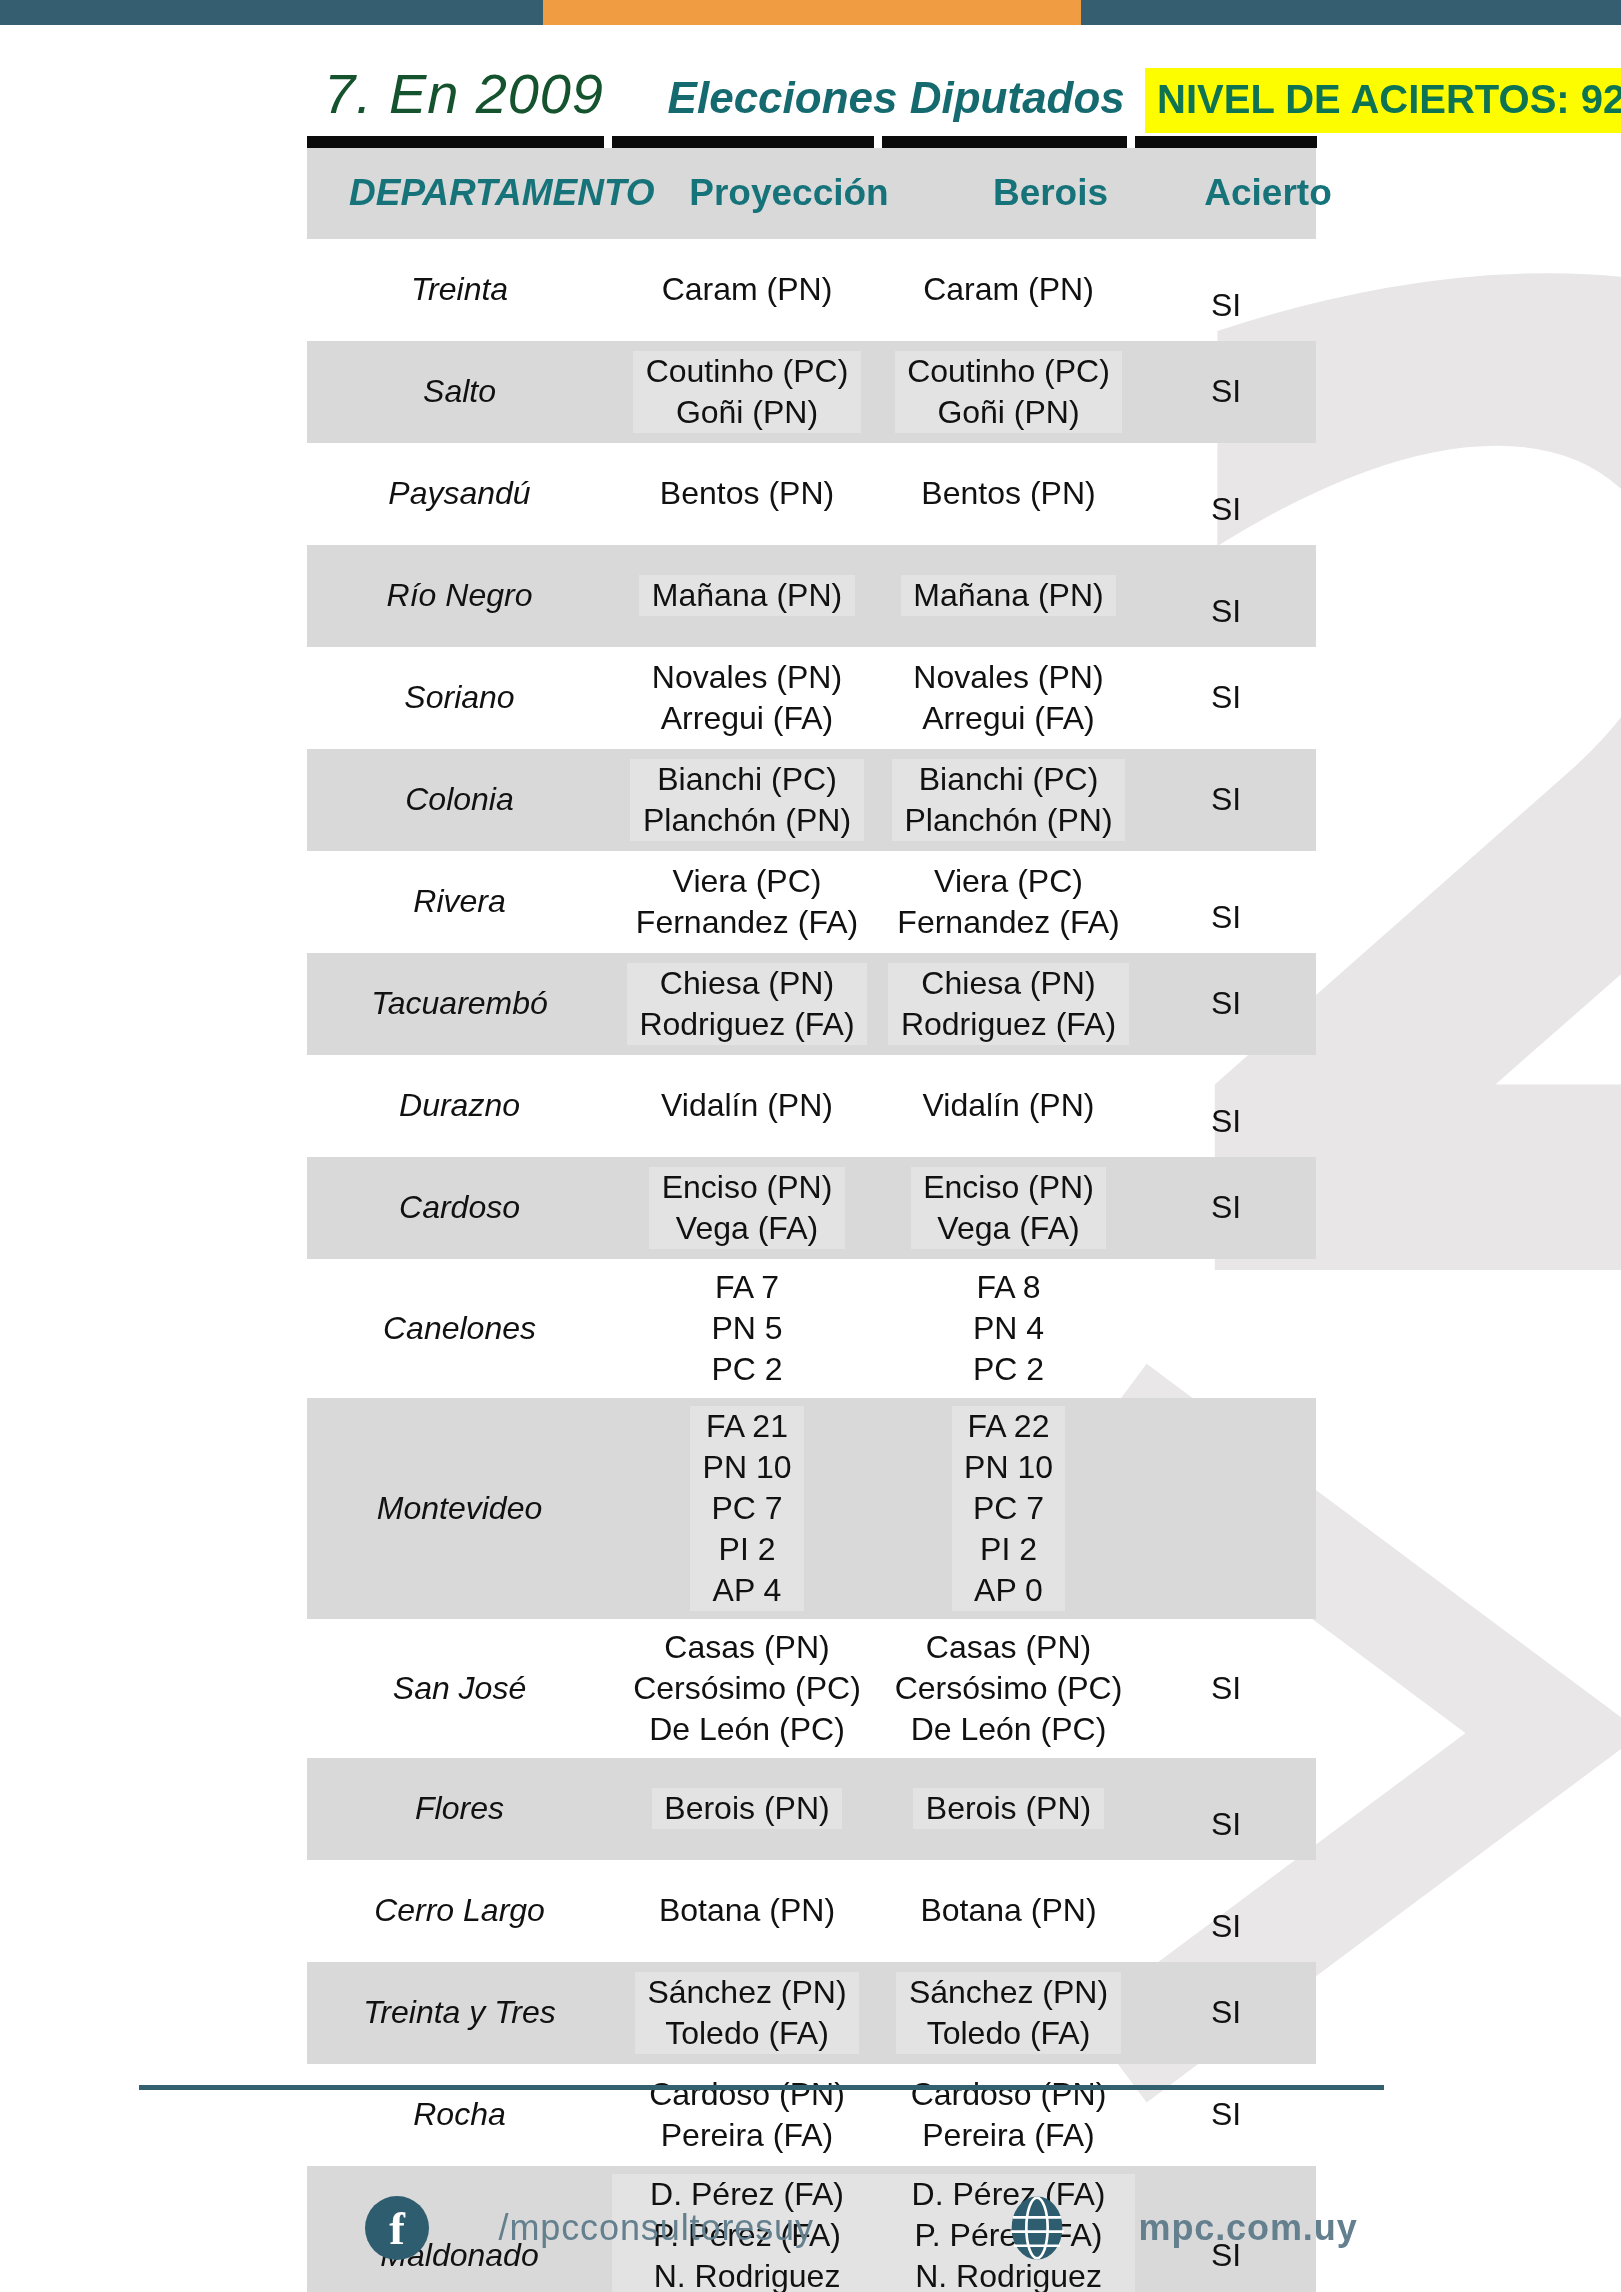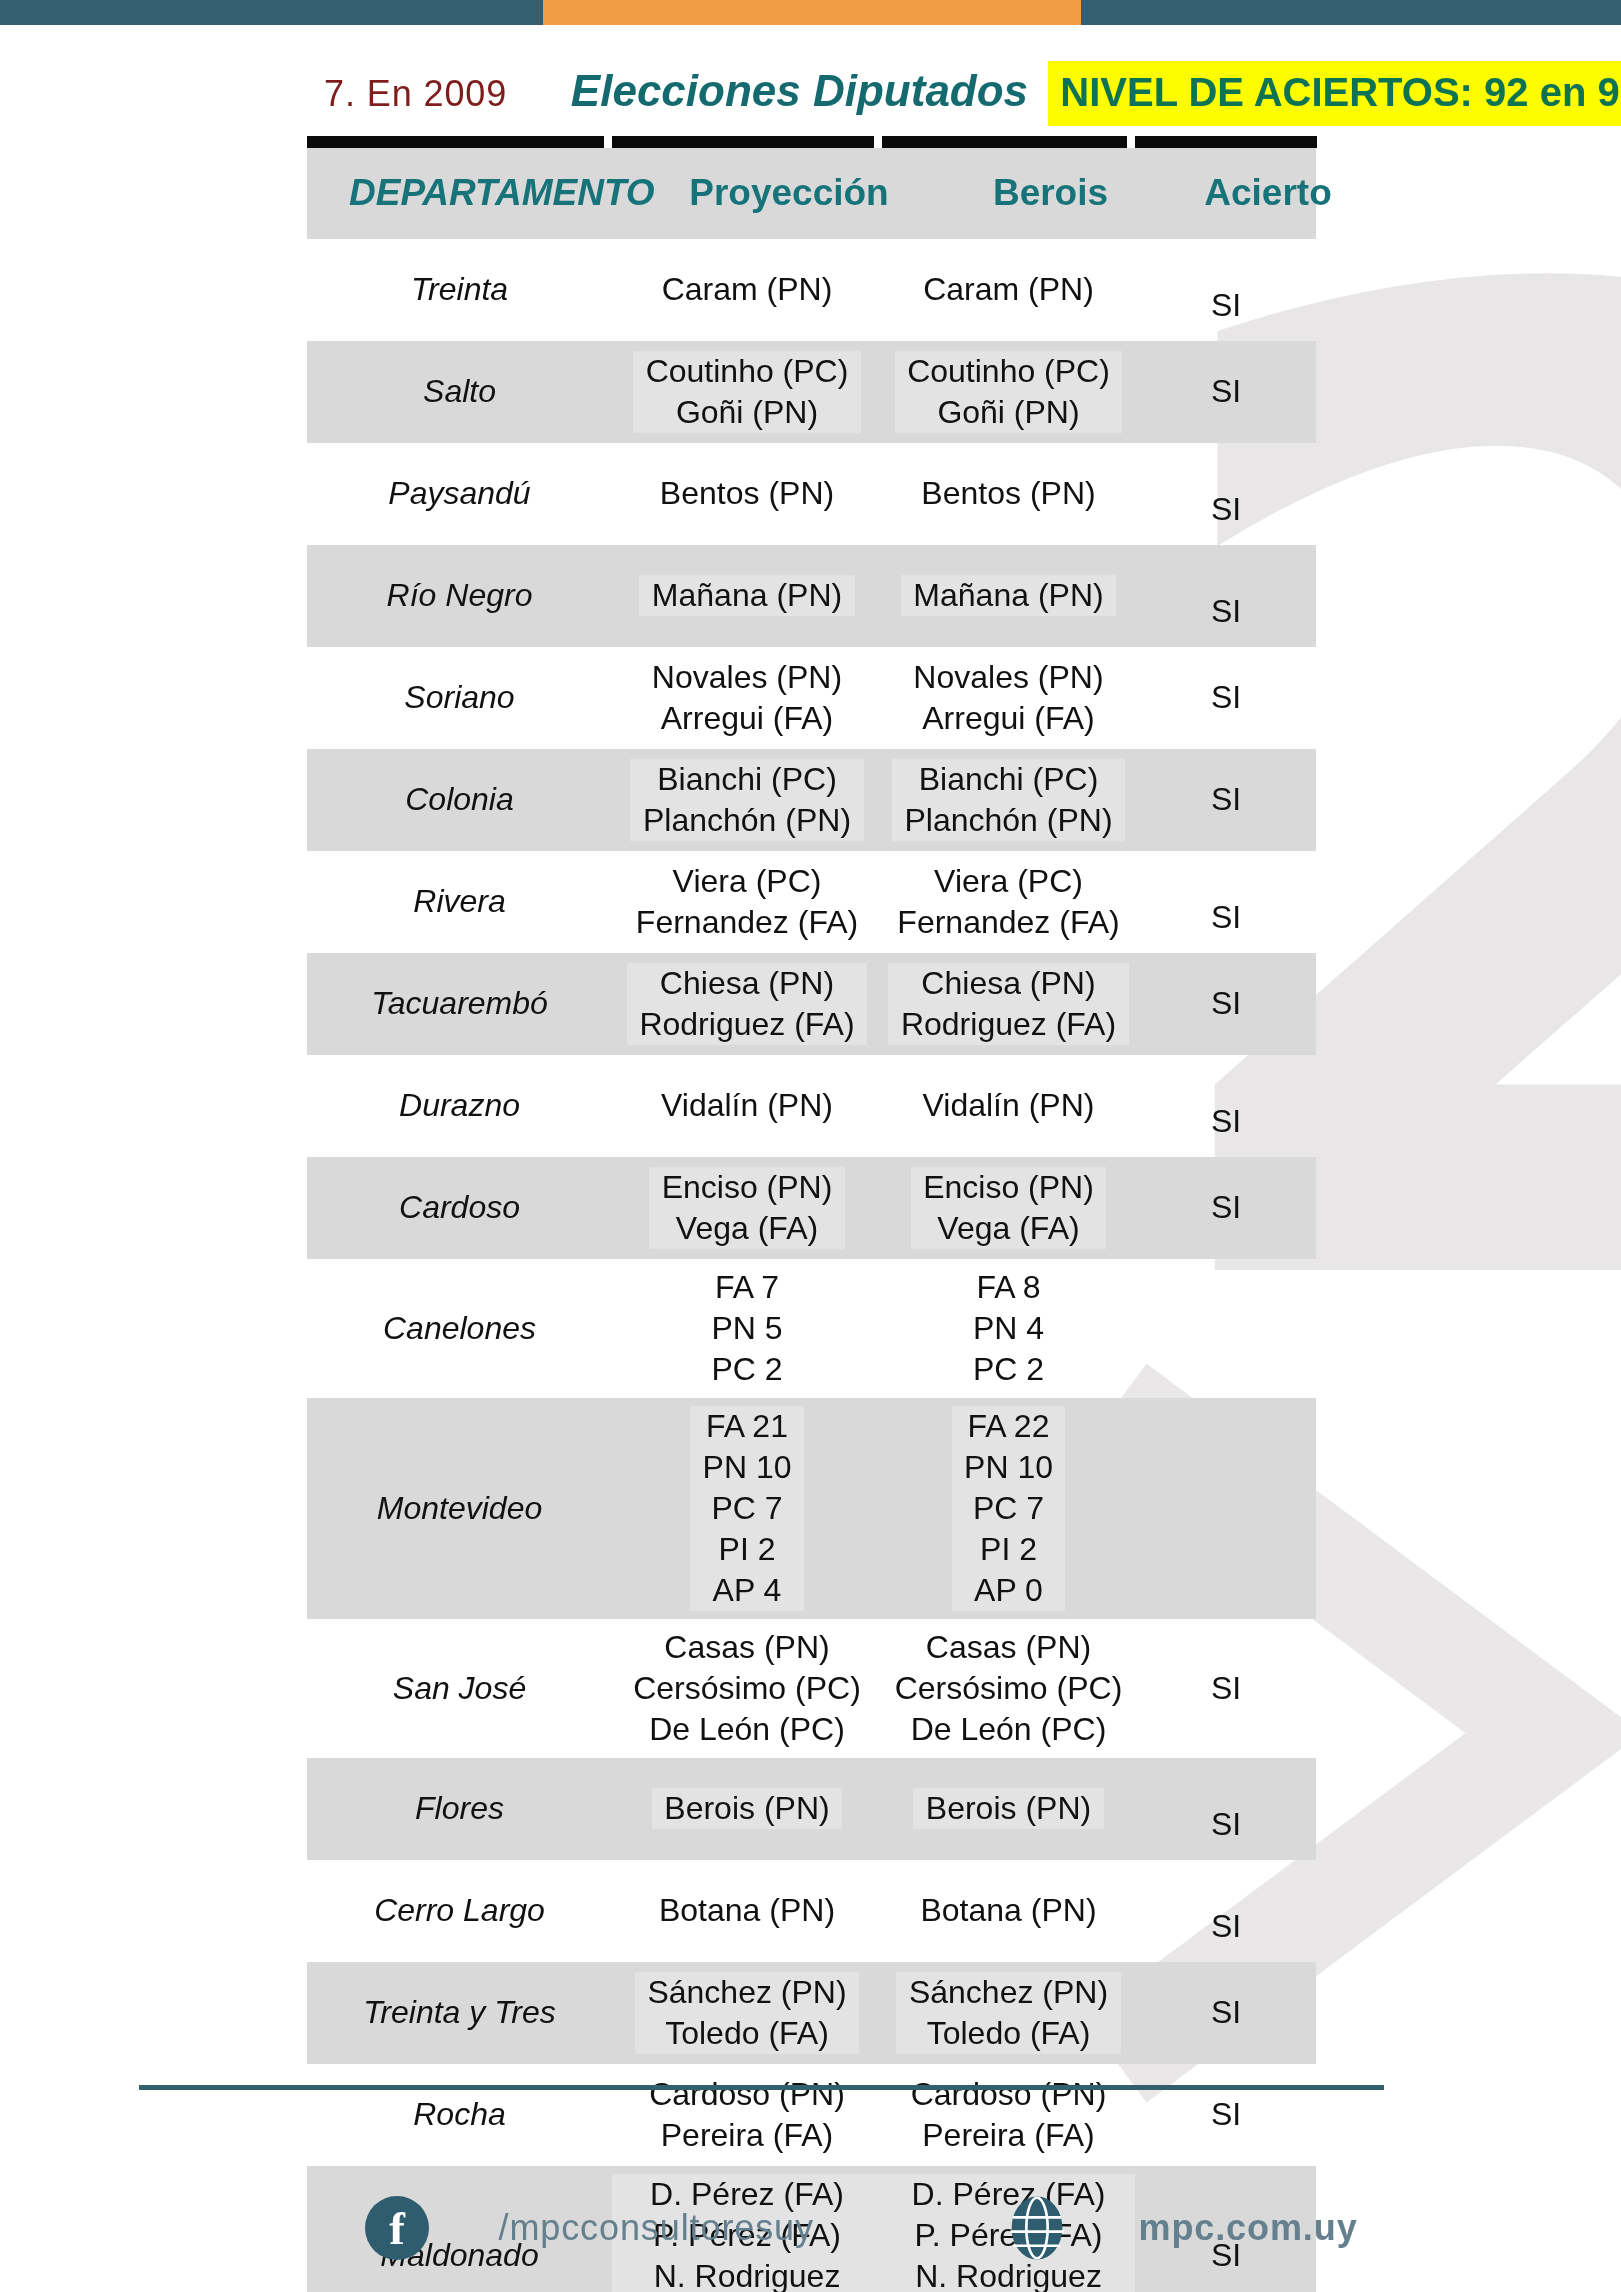--- a/index.html
+++ b/index.html
@@ -8,21 +8,21 @@
     background:#ffffff; overflow:hidden;
     font-family:"Liberation Sans","DejaVu Sans",sans-serif;
   }
   
   #topbar{position:absolute;top:0;left:0;width:100%;height:25px;display:flex;}
   #topbar .seg1{width:543px;background:#355f70;}
   #topbar .seg2{width:538px;background:#ef9c43;}
   #topbar .seg3{flex:1;background:#355f70;}
   
   #title{position:absolute;left:324px;top:61px;display:flex;align-items:baseline;gap:19.7px;white-space:nowrap;z-index:3;}
-  #title .num{font-size:36px;color:#7f1d1d;letter-spacing:0.9px;}
+  #title .num{font-size:56px;font-style:italic;color:#14532d;letter-spacing:0.9px;}
   #title .sub{font-size:44px;font-style:italic;font-weight:bold;color:#156a70;margin-left:44px;}
   #title .hl{font-size:40px;font-weight:bold;color:#0d7352;background:#fdfd00;padding:9px 12.5px 10.7px 12.5px;}
   
   .wm{position:absolute;z-index:0;color:#e8e6e6;line-height:1;user-select:none;}
   #wm2{top:134px;right:-421px;font-size:1343px;font-weight:bold;font-family:"DejaVu Sans",sans-serif;}
   #wmsvg{position:absolute;top:0;left:0;z-index:0;}
   
   #table{position:absolute;left:307px;top:136px;width:1009px;z-index:1;}
   .tgrid{display:grid;grid-template-columns:305px 270px 253px 182px;}
   #tborder div{height:11.6px;background:#0b0b0b;margin-right:8px;}

